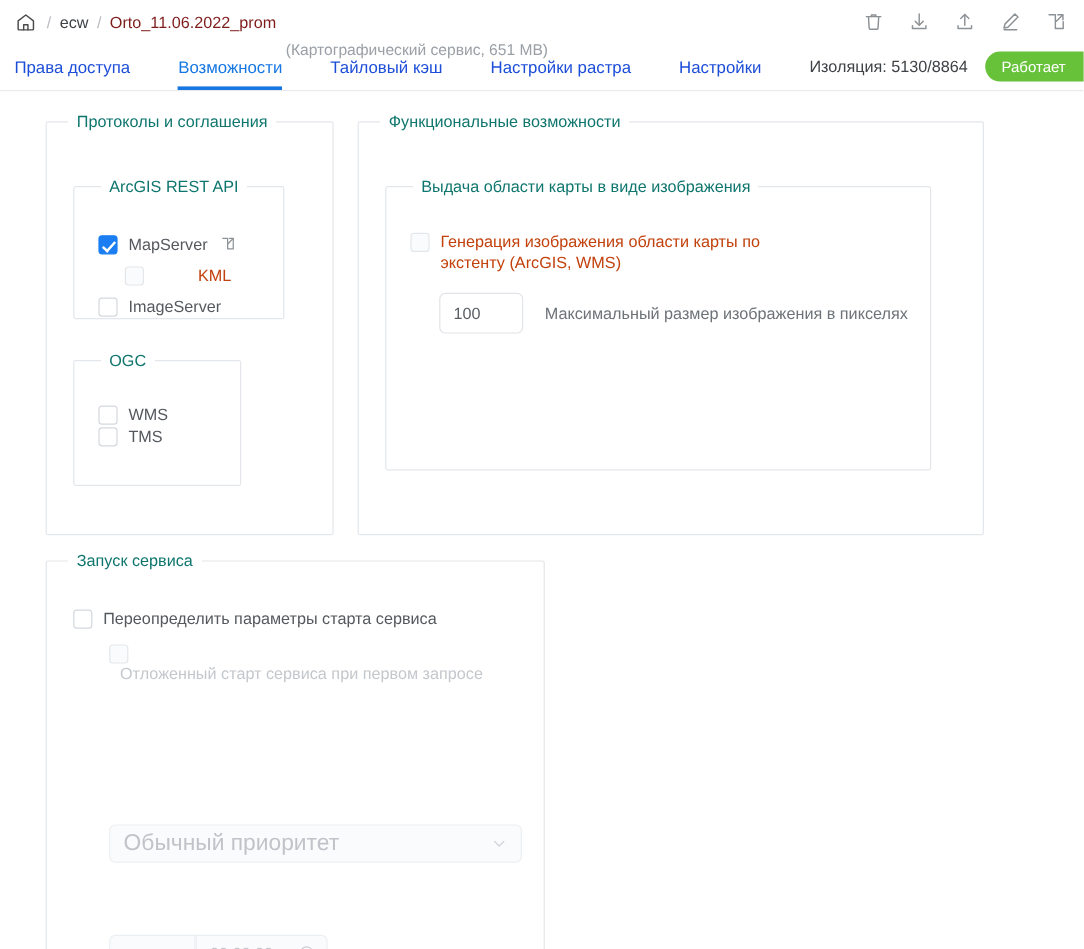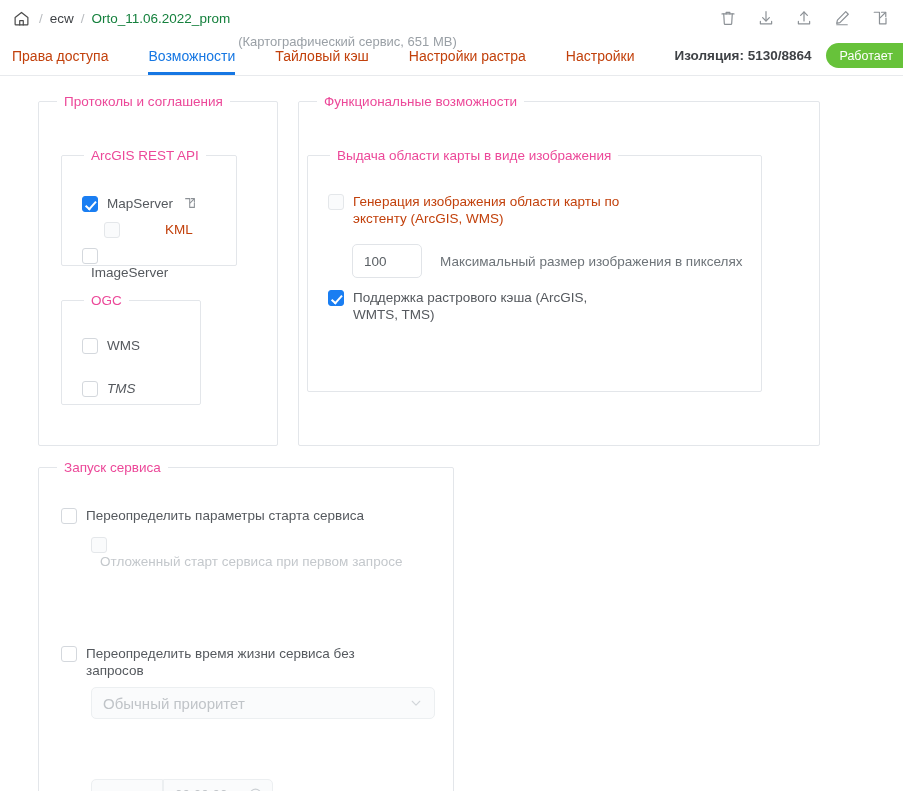--- a/index.html
+++ b/index.html
@@ -22,50 +22,50 @@
   .crumbs { display: flex; align-items: center; gap: 0; flex: 1; min-width: 0; }
   .home-icon {
     width: 18px; height: 18px; display: inline-flex;
     align-items: center; justify-content: center;
     color: #4a4a4a; margin-right: 2px;
   }
   .sep { color: #b9bcc0; font-size: 13.5px; padding: 0 7px; }
   .crumb-link {
     font-size: 13.5px; color: #3f4246; text-decoration: none; cursor: pointer;
   }
-  .crumb-current { font-size: 13.5px; color: #15803d; }
+  .crumb-current { font-size: 13.5px; color: #7f1d1d; }
   .crumb-meta { font-size: 13px; color: #9aa0a6; margin-left: 8px; white-space: nowrap; margin-top: 46px; }
 
   .topbar-actions { display: flex; align-items: center; gap: 19px; }
   .act-icon {
     width: 19px; height: 19px; color: #8c9196; cursor: pointer;
     display: inline-flex; align-items: center; justify-content: center;
   }
   .act-icon svg { display: block; }
 
   
   .tabstrip {
     height: 40px; position: relative;
     display: flex; align-items: center;
     padding: 0 14px 0 12px;
     border-bottom: 1px solid #e8eaed;
   }
   .tabs { display: flex; align-items: center; gap: 0; }
   .tab {
-    font-size: 14px; color: #c2410c; cursor: pointer;
+    font-size: 14px; color: #1d4ed8; cursor: pointer;
     padding: 0 0 10px 0; margin-right: 40px; position: relative; top: 5px;
     white-space: nowrap;
   }
   .tab.active { color: #1677e3; }
   .tab.active::after {
     content: ""; position: absolute; left: 0; right: 0; bottom: -1px;
     height: 3px; background: #1677e3;
   }
   .tab-right { margin-left: auto; display: flex; align-items: center; gap: 14px; }
-  .isolation { font-size: 13.5px; color: #3f4246; white-space: nowrap; font-weight: bold; }
+  .isolation { font-size: 13.5px; color: #3f4246; white-space: nowrap; }
   .status-pill {
     display: inline-flex; align-items: center; justify-content: flex-start;
     background: #67c23a; color: #fff; border-radius: 13px;
     height: 25px; padding: 0 4px 0 14px; font-size: 12.5px; cursor: pointer;
     min-width: 104px; position: relative;
   }
   .status-pill .knob {
     width: 19px; height: 19px; background: #fff; border-radius: 50%;
     position: absolute; right: 3px; top: 3px;
   }
@@ -73,21 +73,21 @@
 
   
   .content { position: relative; padding: 0; }
 
   fieldset.grp {
     border: 1px solid #e3e6ea; border-radius: 2px;
     margin: 0; padding: 0;
     position: absolute;
   }
   fieldset.grp > legend {
-    font-size: 13.5px; color: #ec4899; padding: 0 7px; margin-left: 18px;
+    font-size: 13.5px; color: #0f766e; padding: 0 7px; margin-left: 18px;
   }
   fieldset.sub > legend { margin-left: 22px; }
 
   
   .row { display: flex; align-items: flex-start; }
   .cbx {
     width: 16px; height: 16px; min-width: 16px; border-radius: 3px;
     border: 1px solid #d4d8dd; background: #fff; cursor: pointer;
     position: relative; margin-top: 1px;
   }
@@ -115,21 +115,21 @@
     border: 1px solid #e1e4e8; border-radius: 5px; height: 31px;
     font-size: 13.5px; color: #5b6065; padding: 16px 11px;
     font-family: inherit; background: #fff; outline: none;
   }
   .txt.dis { background: #fafbfc; color: #c0c4c8; border-color: #eceff1; }
   .hint { font-size: 13.5px; color: #6d7378; }
 
   .sel {
     border: 1px solid #eceff1; border-radius: 5px; height: 32px;
     background: #fafbfc; display: flex; align-items: center;
-    padding: 0 11px; font-size: 15px; color: #c0c4c8; cursor: default;
+    padding: 0 11px; font-size: 19px; color: #c0c4c8; cursor: default;
     justify-content: space-between;
   }
   .sel .chev { color: #d2d6da; display: inline-flex; }
 
   .timewrap { display: flex; align-items: stretch; }
   .timewrap .t1 { width: 72px; border-radius: 5px 0 0 5px; }
   .timewrap .t2 {
     width: 110px; border-radius: 0 5px 5px 0; border-left: 1px solid #eceff1;
     display: flex; align-items: center; justify-content: space-between;
     padding: 0 9px 0 11px; font-size: 13.5px;
@@ -227,60 +227,56 @@
               <path d="M19.2 4.9L12.3 11.8"></path>
           </svg>
         </span>
       </div>
 
       <div class="row" style="position:absolute; left:42px; top:58px;gap:36px;">
         <span class="cbx disabled"></span>
         <span class="lab muted">KML</span>
       </div>
 
-      <div class="row" style="position:absolute; left:20px; top:84px;flex-direction:column;">
+      <div class="row" style="position:absolute; left:20px; top:84px;">
         <span class="cbx"></span>
         <span class="lab">ImageServer</span>
       </div>
     </fieldset>
 
     <fieldset class="grp sub" style="position:absolute; left:22px; top:184px; width:140px; height:112px;">
       <legend>OGC</legend>
 
       <div class="row" style="position:absolute; left:20px; top:29px;">
         <span class="cbx"></span>
         <span class="lab">WMS</span>
       </div>
-      <div class="row" style="position:absolute; left:20px; top:72px;font-style:italic;">
+      <div class="row" style="position:absolute; left:20px; top:47px;">
         <span class="cbx"></span>
         <span class="lab">TMS</span>
       </div>
     </fieldset>
   </fieldset>
 
   <fieldset class="grp" style="left:298px; top:18px; width:522px; height:352px;">
     <legend>Функциональные возможности</legend>
 
-    <fieldset class="grp sub" style="position:absolute; left:8px; top:39px; width:455px; height:244px;">
+    <fieldset class="grp sub" style="position:absolute; left:22px; top:39px; width:455px; height:244px;">
       <legend>Выдача области карты в виде изображения</legend>
 
       <div class="row" style="position:absolute; left:20px; top:30px; width:330px;">
         <span class="cbx disabled"></span>
         <span class="lab muted">Генерация изображения области карты по экстенту (ArcGIS, WMS)</span>
       </div>
 
       <div class="row" style="position:absolute; left:44px; top:81px; align-items:center;">
         <input class="txt" style="width: 70px; text-align: left;" type="text" value="100">
         <span class="hint" style="margin-left:18px;">Максимальный размер изображения в пикселях</span>
       </div>
 
-      <div class="row" style="position:absolute; left:20px; top:126px; width:290px;">
-        <span class="cbx checked"></span>
-        <span class="lab">Поддержка растрового кэша (ArcGIS, WMTS, TMS)</span>
-      </div>
     </fieldset>
   </fieldset>
 
   <fieldset class="grp" style="left:38px; top:384px; width:416px; height:390px;">
     <legend>Запуск сервиса</legend>
 
     <div class="row" style="position:absolute; left:22px; top:32px;">
       <span class="cbx"></span>
       <span class="lab">Переопределить параметры старта сервиса</span>
     </div>
@@ -293,24 +289,20 @@
 
     <div class="sel" style="position:absolute; left:52px; top:212px; width:344px;">
       <span>Обычный приоритет</span>
       <span class="chev">
         <svg width="14" height="14" viewBox="0 0 24 24" fill="none" stroke="currentColor" stroke-width="1.9" stroke-linecap="round" stroke-linejoin="round">
           <path d="M5.5 9l6.5 6.5L18.5 9"></path>
         </svg>
       </span>
     </div>
 
-    <div class="row" style="position:absolute; left:22px; top:170px; width:330px;">
-      <span class="cbx"></span>
-      <span class="lab">Переопределить время жизни сервиса без запросов</span>
-    </div>
 
     <div class="timewrap" style="position:absolute; left:52px; top:304px;">
       <input class="txt dis t1" type="text" readonly="" value="0" style="">
       <div class="txt dis t2">
         <span>00:00:00</span>
         <span class="clock">
           <svg width="15" height="15" viewBox="0 0 24 24" fill="none" stroke="currentColor" stroke-width="1.7" stroke-linecap="round" stroke-linejoin="round">
             <circle cx="12" cy="12" r="8.6"></circle>
               <path d="M12 7.4V12l3.2 2"></path>
           </svg>

